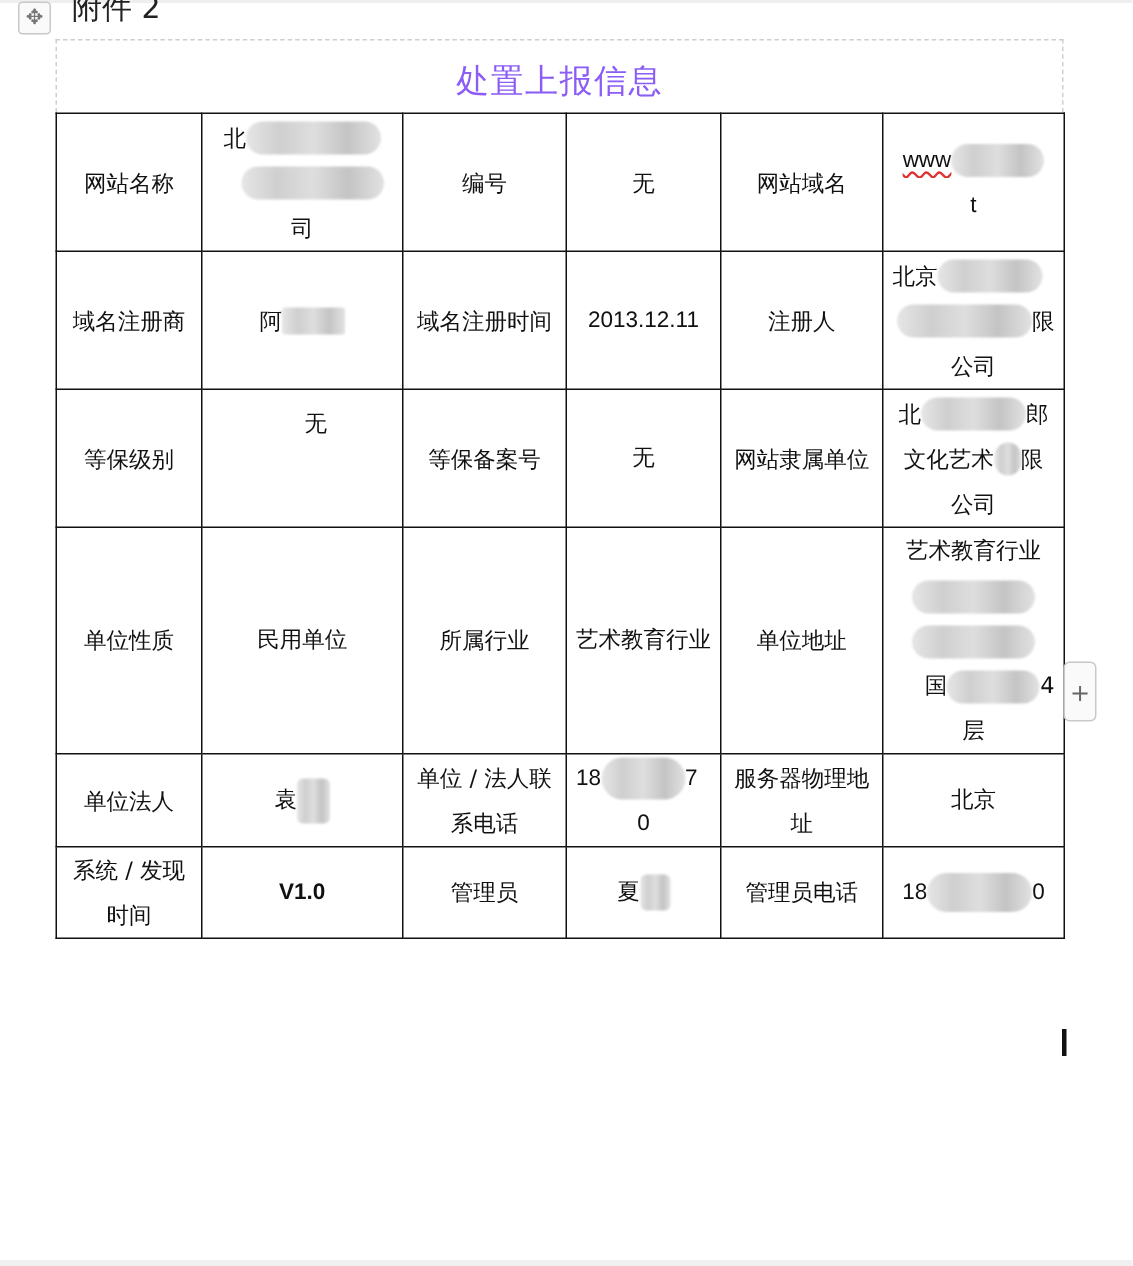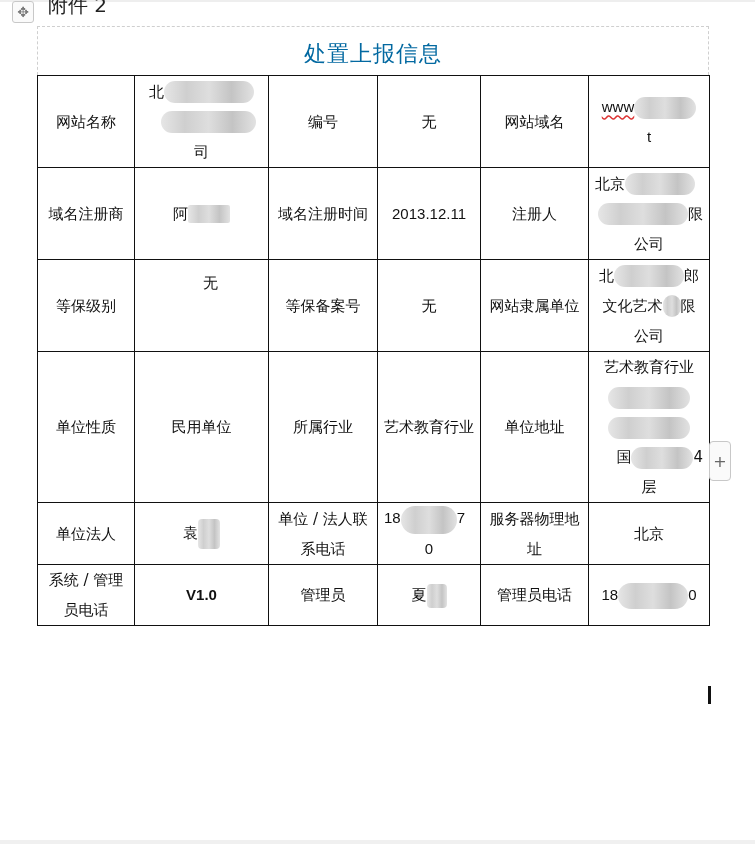--- a/index.html
+++ b/index.html
@@ -16,21 +16,21 @@
     display:flex; align-items:center; justify-content:center;
     color:#777; font-size:14px; box-sizing:border-box;
   }
   .attach-label { position:absolute; left:48px; top:-8px; font-size:20px; color:#222; }
   .title-box {
     position:absolute; left:37px; top:26px; width:672px; height:49px;
     border:1px dashed #cfcfcf; border-bottom:none; box-sizing:border-box;
   }
   .doc-title {
     position:absolute; left:0; right:0; top:12px; text-align:center;
-    font-size:22px; letter-spacing:1px; color:#0369a1;
+    font-size:22px; letter-spacing:1px; color:#8b5cf6;
   }
   table.info {
     position:absolute; left:37px; top:75px;
     border-collapse:collapse; table-layout:fixed;
     width:672px;
   }
   table.info td {
     border:1.5px solid #111;
     text-align:center; vertical-align:middle;
     font-size:15px; line-height:30px; padding:0 6px;
@@ -145,21 +145,21 @@
       <td>单位 / 法人联系电话</td>
       <td class="val">
         <span style="display:block;text-align:left"><span>18</span><span class="blur" style="width:56px;height:28px;border-radius:14px"></span>7</span>
         <span>0</span>
       </td>
       <td>服务器物理地址</td>
       <td class="val">北京</td>
     </tr>
 
     <tr style="height:61px">
-      <td>系统 / 管理员电话</td>
+      <td>系统 / 发现时间</td>
       <td class="val" style="font-weight:bold">V1.0</td>
       <td>管理员</td>
       <td class="val">
         <span>夏</span><span class="blur" style="width:20px;height:24px;border-radius:4px"></span>
       </td>
       <td>管理员电话</td>
       <td class="left val">
         <span>18</span><span class="blur" style="width:70px;height:26px;border-radius:13px"></span><span>0</span>
       </td>
     </tr>

